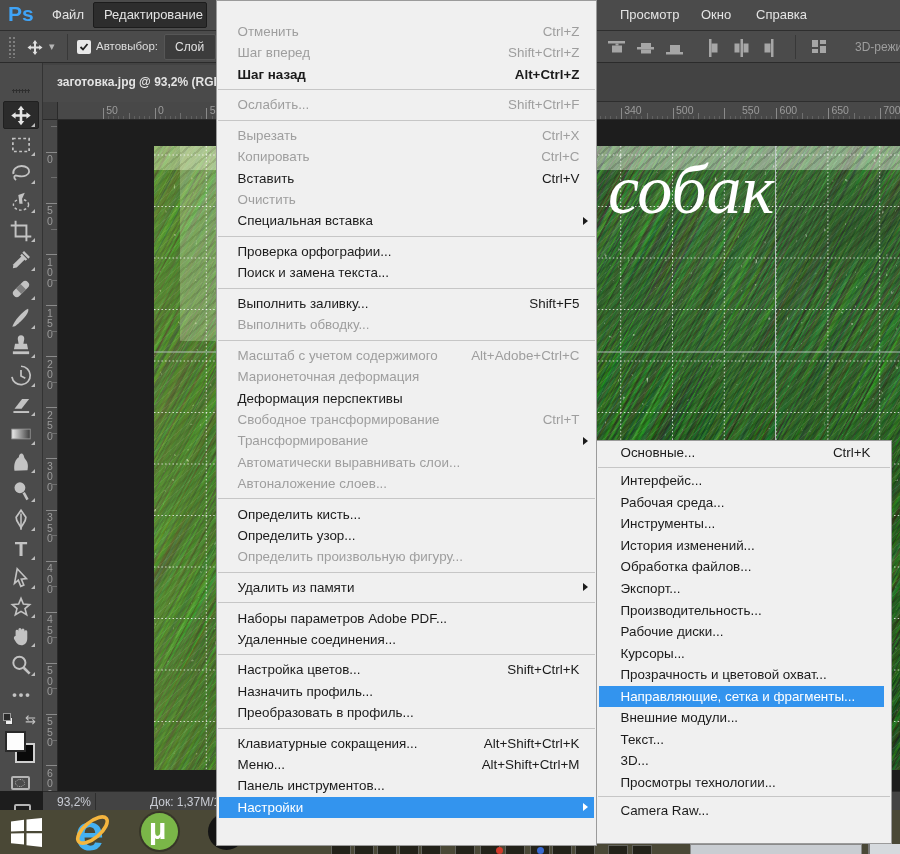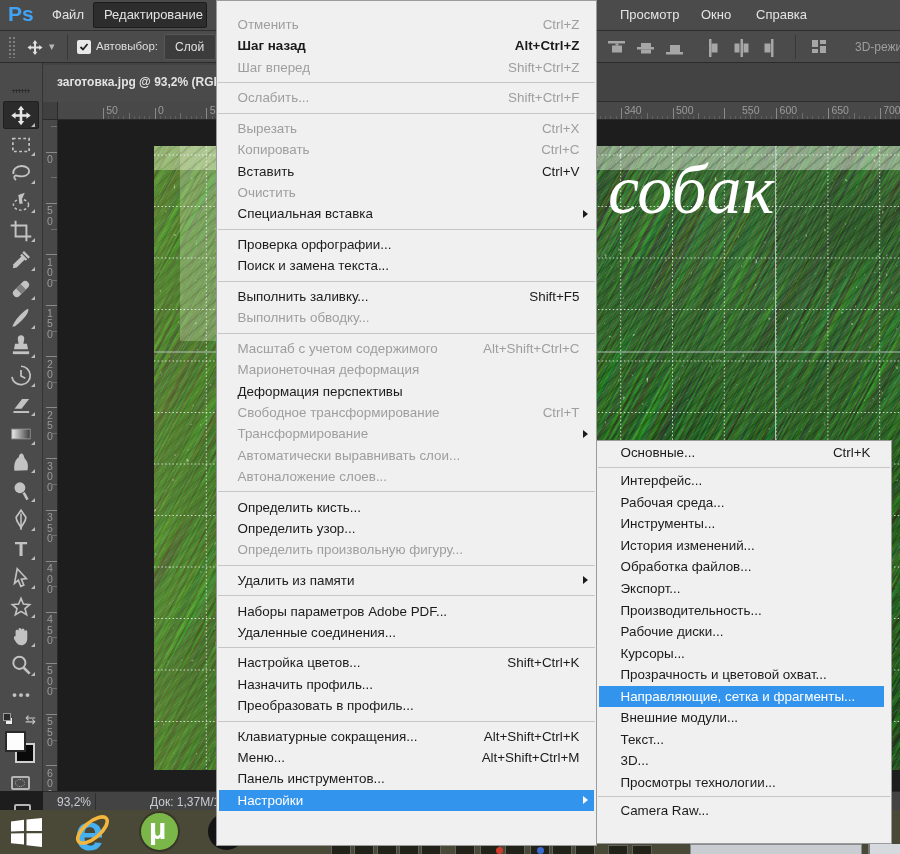--- a/index.html
+++ b/index.html
@@ -31,21 +31,21 @@
 #photocol{position:absolute;left:26px;top:0;width:36px;height:195px;background:rgba(242,248,238,0.30)}
 #dogtext{position:absolute;left:454px;top:9px;color:#fff;font-family:"Liberation Serif",serif;font-style:italic;font-size:70px;line-height:70px}
 #bladefine{position:absolute;left:0;top:0;width:746px;height:624px;background-image:
  linear-gradient(90deg, rgba(195,225,95,0.30) 0px, rgba(195,225,95,0.22) 62px, rgba(195,225,95,0) 130px),
  radial-gradient(160px 90px at 690px 85px, rgba(0,12,0,0.20), rgba(0,0,0,0) 75%),
  repeating-linear-gradient(140deg, rgba(255,255,255,0.07) 0 1px, rgba(0,0,0,0) 1px 4px, rgba(0,0,0,0.14) 4px 6px, rgba(0,0,0,0) 6px 9px),
  radial-gradient(700px 400px at 85% 12%, rgba(255,255,255,0.10), rgba(255,255,255,0) 70%),
  linear-gradient(180deg, rgba(0,0,0,0) 70%, rgba(15,25,5,0.12))}
 
 .pmenu{background:#f0f0f0;border:1px solid #9b9b9b;font-size:13.4px;color:#1b1b1b;z-index:10}
-#editmenu{left:215.5px;top:0;width:381px;height:846px;padding-top:13px}
+#editmenu{left:215.5px;top:0;width:381px;height:846px;padding-top:20px}
 #submenu{left:595.5px;top:439.5px;width:296px;height:404px;padding-top:1.9px;z-index:11}
 .mi{position:relative;height:21.35px;line-height:21.45px;margin:0 2px;padding:0 14px 0 19px;white-space:nowrap}
 #submenu .mi{height:21.55px;line-height:21.65px;padding:0 18px 0 22px}
 .mi .sc{position:absolute;right:14px;top:0}
 #submenu .mi .sc{right:18px}
 .mi.dis{color:#9e9e9e}
 .mi.bold{font-weight:bold}
 .mi.sel{background:#3394ee;color:#fff}
 .mi.sel2{background:#3394ee;color:#fff;margin-right:7px}
 .msep{height:1px;background:#c6c6c6;margin:4.1px 1px 4.2px}
@@ -595,38 +595,38 @@
     <div style="position:absolute;left:575px;top:845px;width:20px;height:10px;background:#232219;border:1px solid #62625c;z-index:5"></div>
     <div style="position:absolute;left:608px;top:845px;width:20px;height:10px;background:#232219;border:1px solid #62625c;z-index:5"></div>
     <div style="position:absolute;left:632px;top:845px;width:20px;height:10px;background:#232219;border:1px solid #62625c;z-index:5"></div>
     <div style="position:absolute;left:496px;top:847px;width:7px;height:7px;border-radius:50%;background:#d23a2a;z-index:6"></div>
     <div style="position:absolute;left:537px;top:847px;width:7px;height:7px;border-radius:50%;background:#3a6ad2;z-index:6"></div>
     <div style="position:absolute;left:690px;top:844px;width:172px;height:11px;background:#c9cdd2;border:1px solid #8a8a8a;z-index:5"></div>
     <div style="position:absolute;left:868px;top:844px;width:32px;height:11px;background:#d6dade;border-left:2px solid #7a7a7a;z-index:5"></div>
 
 <div class="abs pmenu" id="editmenu">
 <div class="mi dis"><span class="lbl">Отменить</span><span class="sc">Ctrl+Z</span></div>
+<div class="mi dis"><span class="lbl">Шаг вперед</span><span class="sc">Shift+Ctrl+Z</span></div>
 <div class="mi bold"><span class="lbl">Шаг назад</span><span class="sc">Alt+Ctrl+Z</span></div>
-<div class="mi dis"><span class="lbl">Шаг вперед</span><span class="sc">Shift+Ctrl+Z</span></div>
 <div class="msep"></div>
 <div class="mi dis"><span class="lbl">Ослабить...</span><span class="sc">Shift+Ctrl+F</span></div>
 <div class="msep"></div>
 <div class="mi dis"><span class="lbl">Вырезать</span><span class="sc">Ctrl+X</span></div>
 <div class="mi dis"><span class="lbl">Копировать</span><span class="sc">Ctrl+C</span></div>
 <div class="mi en"><span class="lbl">Вставить</span><span class="sc">Ctrl+V</span></div>
 <div class="mi dis"><span class="lbl">Очистить</span></div>
 <div class="mi en"><span class="lbl">Специальная вставка</span><span class="ar"></span></div>
 <div class="msep"></div>
 <div class="mi en"><span class="lbl">Проверка орфографии...</span></div>
 <div class="mi en"><span class="lbl">Поиск и замена текста...</span></div>
 <div class="msep"></div>
 <div class="mi en"><span class="lbl">Выполнить заливку...</span><span class="sc">Shift+F5</span></div>
 <div class="mi dis"><span class="lbl">Выполнить обводку...</span></div>
 <div class="msep"></div>
-<div class="mi dis"><span class="lbl">Масштаб с учетом содержимого</span><span class="sc">Alt+Shift+Ctrl+C</span></div>
+<div class="mi dis"><span class="lbl">Масштаб с учетом содержимого</span><span class="sc">Alt+Adobe+Ctrl+C</span></div>
 <div class="mi dis"><span class="lbl">Марионеточная деформация</span></div>
 <div class="mi en"><span class="lbl">Деформация перспективы</span></div>
 <div class="mi dis"><span class="lbl">Свободное трансформирование</span><span class="sc">Ctrl+T</span></div>
 <div class="mi dis"><span class="lbl">Трансформирование</span><span class="ar"></span></div>
 <div class="mi dis"><span class="lbl">Автоматически выравнивать слои...</span></div>
 <div class="mi dis"><span class="lbl">Автоналожение слоев...</span></div>
 <div class="msep"></div>
 <div class="mi en"><span class="lbl">Определить кисть...</span></div>
 <div class="mi en"><span class="lbl">Определить узор...</span></div>
 <div class="mi dis"><span class="lbl">Определить произвольную фигуру...</span></div>

